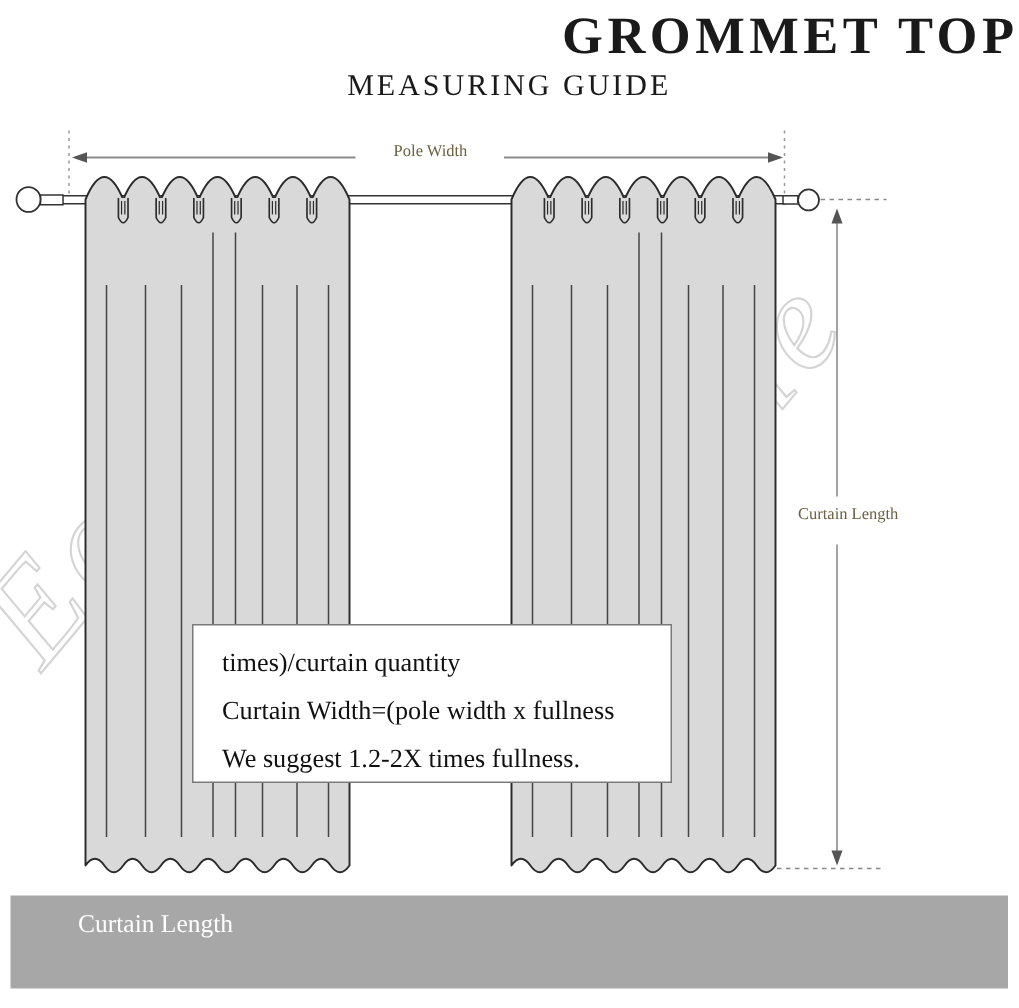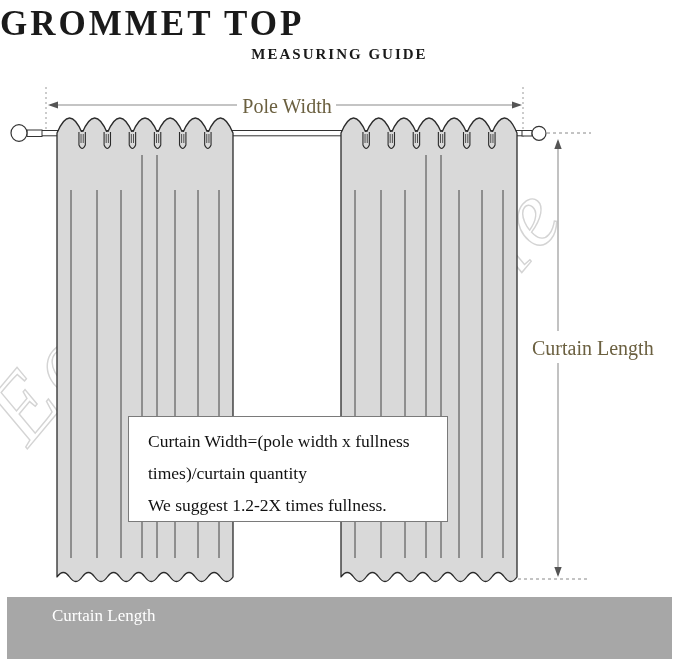--- a/index.html
+++ b/index.html
@@ -3,26 +3,26 @@
 <meta charset="utf-8">
 <style>
   :root{
     --label-text:#6b6040; --panel-fill:#d9d9d9; --panel-outline:#2b2b2b;
     --line-gray:#8a8a8a; --footer-bg:#a7a7a7; --footer-text:#ffffff;
     --watermark:#d4d4d4; --text:#111111;
   }
   html,body{margin:0;padding:0;background:#ffffff;}
   #stage{position:relative;width:679px;height:672px;background:#fff;overflow:hidden;
          font-family:"Liberation Serif","DejaVu Serif",serif;color:var(--text);}
-  .title{position:absolute;top:4px;left:0;width:679px;text-align:left;
+  .title{position:absolute;top:4px;left:0;width:679px;text-align:right;
          font-size:35px;font-weight:bold;letter-spacing:3px;color:#1a1a1a;}
   .subtitle{position:absolute;top:46px;left:0;width:679px;text-align:center;
-         font-size:15px;font-weight:bold;letter-spacing:2px;color:#1a1a1a;}
+         font-size:20px;font-weight:normal;letter-spacing:2px;color:#1a1a1a;}
   svg{position:absolute;top:0;left:0;}
-  .meas-label{position:absolute;font-size:20px;color:var(--label-text);white-space:nowrap;}
+  .meas-label{position:absolute;font-size:11px;color:var(--label-text);white-space:nowrap;}
   #pole-width-label{top:95px;left:287px;transform:translateX(-50%);}
   #curtain-length-label{top:337px;left:532px;}
   .formula-box{position:absolute;left:128px;top:416px;width:320px;height:106px;
          background:#ffffff;border:1px solid #7a7a7a;box-sizing:border-box;
          padding:8px 0 0 19px;font-size:17.5px;line-height:32px;color:var(--text);}
   .formula-box div{white-space:nowrap;}
   .footer{position:absolute;left:7px;top:597px;width:665px;height:62px;
          background:var(--footer-bg);box-sizing:border-box;padding:8px 0 0 45px;
          color:var(--footer-text);font-size:17px;line-height:22px;}
   .wm{font-style:italic;font-size:92px;letter-spacing:6px;
@@ -122,22 +122,22 @@
         <line x1="558" y1="363" x2="558" y2="575" stroke="#999" stroke-width="1.2"></line>
         <polygon points="558,139 554.3,149 561.7,149" fill="#555"></polygon>
         <polygon points="558,577 554.3,567 561.7,567" fill="#555"></polygon>
       </g>
   </svg>
 
   <span class="meas-label" id="pole-width-label">Pole Width</span>
   <span class="meas-label" id="curtain-length-label">Curtain Length</span>
 
   <div class="formula-box">
+    <div>times)/curtain quantity</div>
     <div>Curtain Width=(pole width x fullness</div>
-    <div>times)/curtain quantity</div>
     <div>We suggest 1.2-2X times fullness.</div>
   </div>
 
   <div class="footer">
     <div>Curtain Length</div>
   </div>
 
 </div>
 
 </body></html>

